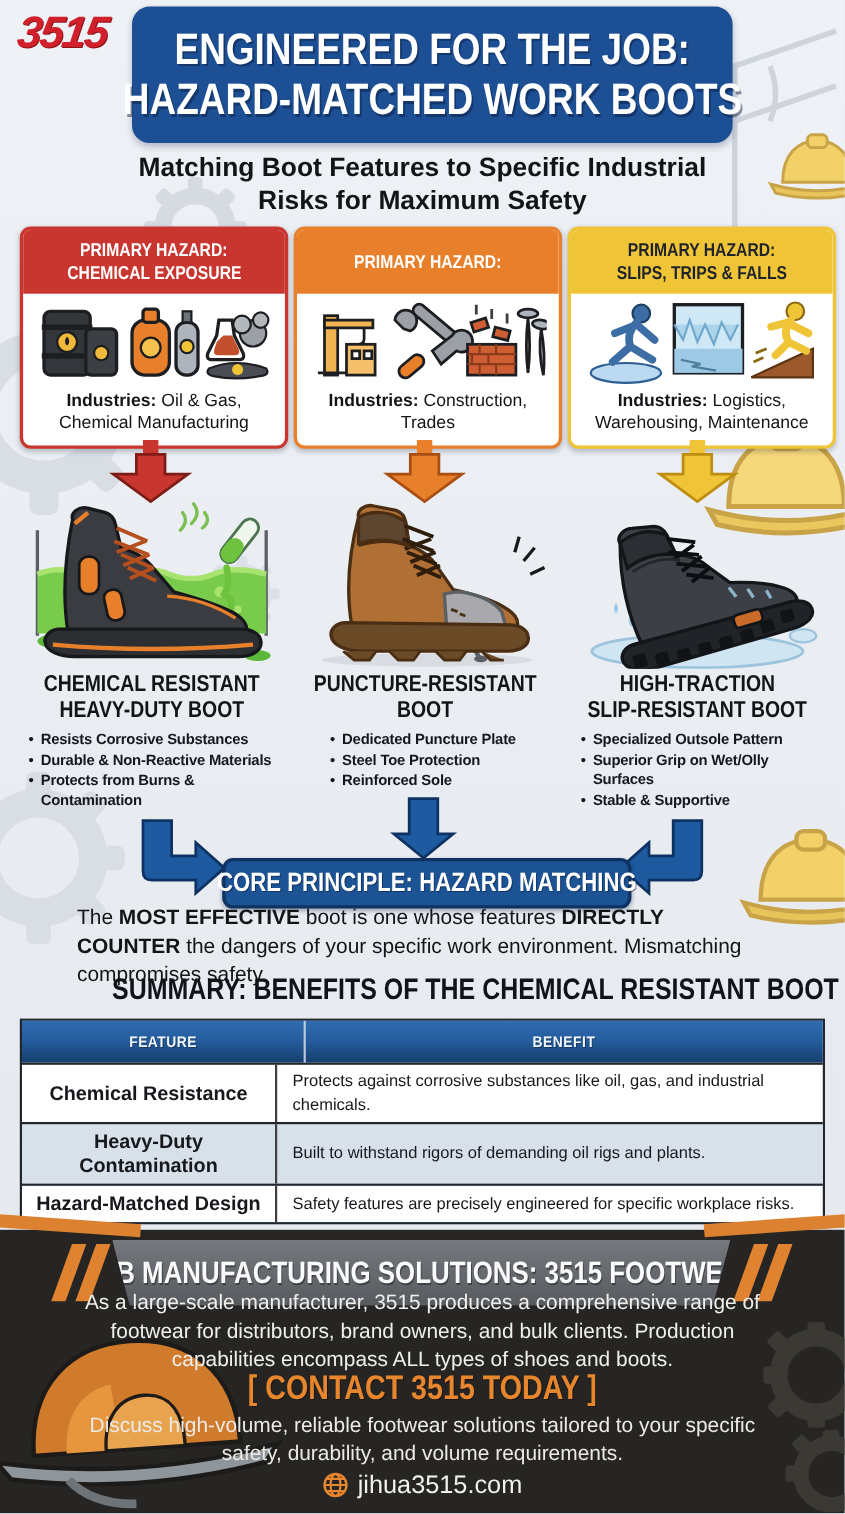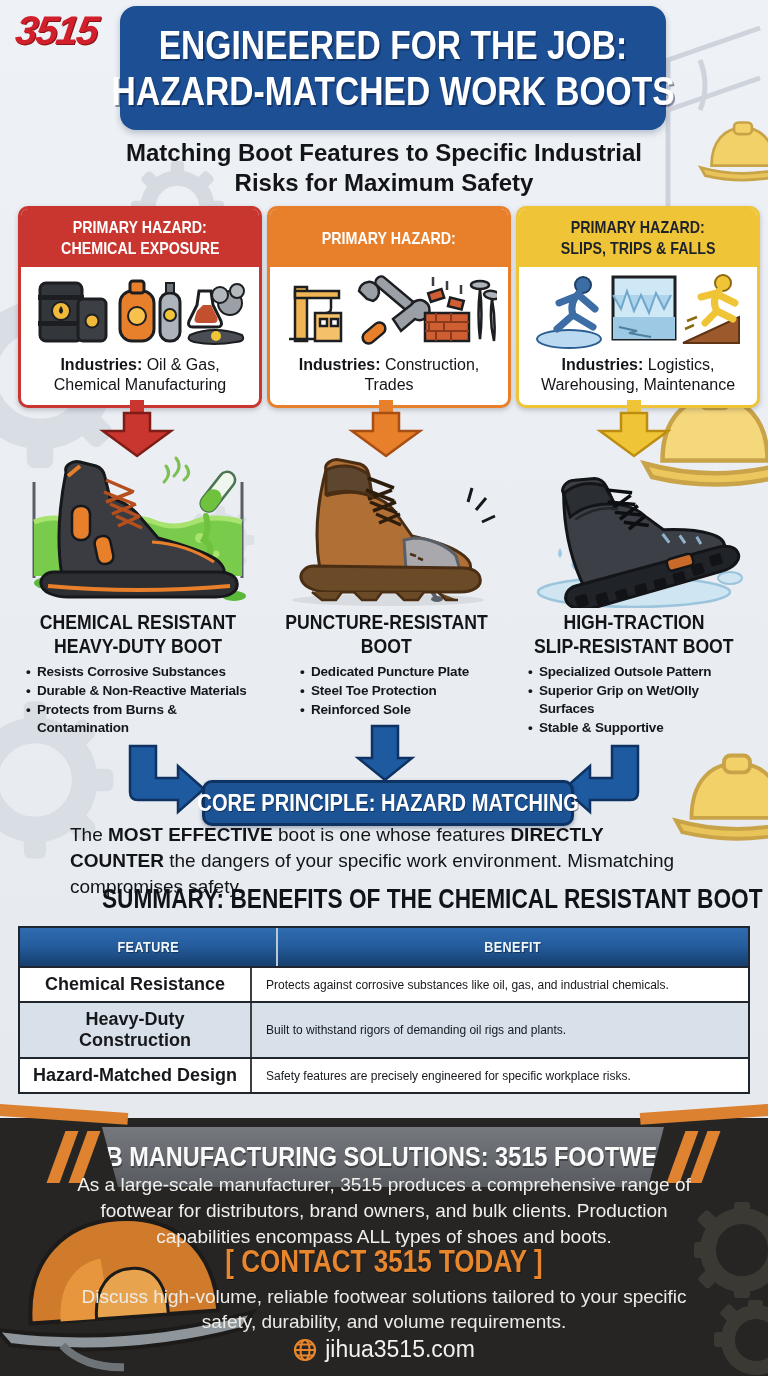--- a/index.html
+++ b/index.html
@@ -56,21 +56,21 @@
   .summary-title{left:0;top:884px;width:768px;text-align:center;font-size:27px;font-weight:bold;color:#101318;margin-left:39px;}
   .table{left:18px;top:926px;width:728px;background:#fff;border:2px solid #20262e;}
   .thead{display:flex;height:38px;background:linear-gradient(180deg,#2f6cb0 0%,#255d9e 45%,#153f6e 100%);}
   .th{display:flex;align-items:center;justify-content:center;color:#f2f7fc;font-weight:bold;font-size:14px;
       letter-spacing:.5px;text-shadow:1px 1px 0 rgba(8,25,50,.5);}
   .th-feature{width:256px;border-right:2px solid #b9c9da;}
   .th-benefit{flex:1;}
   .trow{display:flex;border-top:2px solid #20262e;}
   .cell-feature{width:232px;display:flex;align-items:center;justify-content:center;text-align:center;
       font-weight:bold;font-size:18px;border-right:2px solid #404040;padding:6px 8px;box-sizing:border-box;}
-  .cell-benefit{flex:1;display:flex;align-items:center;font-size:12px;line-height:22px;padding:4px 14px;}
+  .cell-benefit{flex:1;display:flex;align-items:center;font-size:15px;line-height:22px;padding:4px 14px;}
   .trow-alt{background:#d8e1ea;}
 
   
   .footer-bg{left:0;top:1118px;width:768px;height:258px;background:#262523;}
   .footer-corner{top:1108px;width:140px;height:12px;background:#db8130;}
   .fc-left{left:-12px;transform:rotate(4deg);}
   .fc-right{right:-12px;transform:rotate(-4deg);}
   .footer-banner{left:102px;top:1127px;width:562px;height:60px;
       background:linear-gradient(180deg,#75797d,#575b5f);
       clip-path:polygon(0 0,100% 0,calc(100% - 16px) 100%,16px 100%);
@@ -400,21 +400,21 @@
         </div>
       <div class="th th-benefit">
           <span class="cond2">BENEFIT</span>
         </div>
     </div>
     <div class="trow">
       <div class="cell-feature">Chemical Resistance</div>
       <div class="cell-benefit">Protects against corrosive substances like oil, gas, and industrial chemicals.</div>
     </div>
     <div class="trow trow-alt">
-      <div class="cell-feature">Heavy-Duty Construction</div>
+      <div class="cell-feature">Heavy-Duty Contamination</div>
       <div class="cell-benefit">Built to withstand rigors of demanding oil rigs and plants.</div>
     </div>
     <div class="trow">
       <div class="cell-feature">Hazard-Matched Design</div>
       <div class="cell-benefit">Safety features are precisely engineered for specific workplace risks.</div>
     </div>
   </div>
 
   <div class="abs footer-bg"></div>
   <div class="abs footer-corner fc-left"></div>

